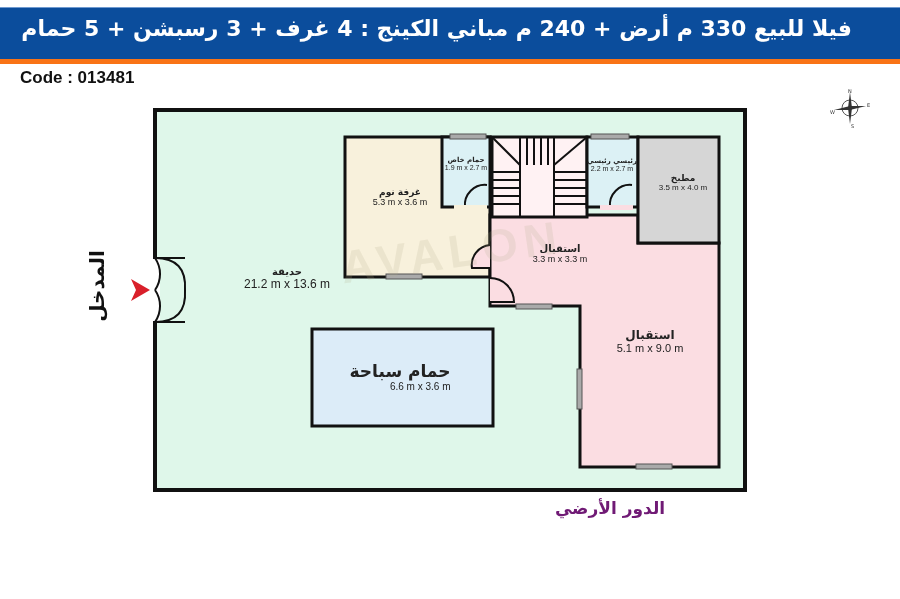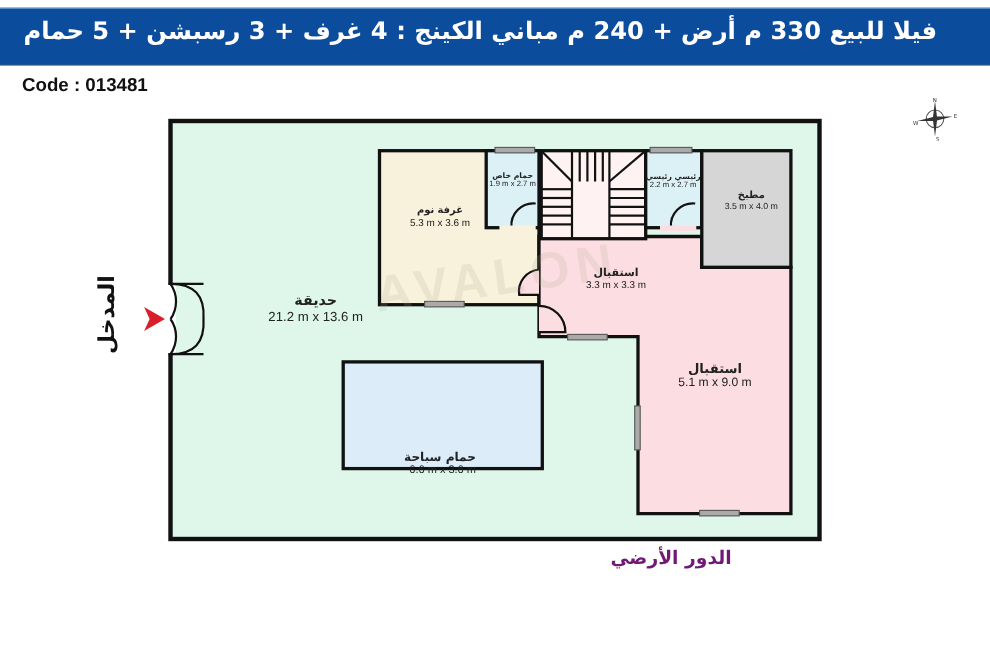--- a/index.html
+++ b/index.html
@@ -1,17 +1,17 @@
 <!DOCTYPE html>
 <html><head>
 <meta charset="utf-8">
 <style>
   html, body { margin:0; padding:0; }
   body { width:900px; height:599px; background:#ffffff; position:relative; overflow:hidden; font-family:"DejaVu Sans", sans-serif; }
-  .banner { position:absolute; left:0; top:7px; width:900px; height:51px; background:#0b4d9c; border-top:1px solid #6f9ad0; border-bottom:1px solid #f97316;text-align:right; }
+  .banner { position:absolute; left:0; top:7px; width:900px; height:51px; background:#0b4d9c; border-top:1px solid #6f9ad0; border-bottom:5px solid #f97316;text-align:right; }
   .banner-title { position:absolute; right:48px; top:8px; color:#ffffff; font-size:22px; font-weight:bold; direction:rtl; white-space:nowrap; }
   .code { position:absolute; left:20px; top:68px; font-size:17px; font-weight:bold; color:#111; font-family:"Liberation Sans", sans-serif; }
   .compass { position:absolute; left:830px; top:88px; width:40px; height:40px; }
   svg.plan { position:absolute; left:0; top:0; }
   .lbl { position:absolute; text-align:center; color:#222; white-space:nowrap; transform:translateX(-50%); }
   .lbl .ar { display:block; font-weight:bold; direction:rtl; }
   .lbl .dim { display:block; font-family:"Liberation Sans", sans-serif; }
   .floor-title { position:absolute; left:610px; top:498px; transform:translateX(-50%); font-size:17px; font-weight:bold; direction:rtl; color:#701a75; }
   .entrance { position:absolute; left:97px; top:286px; font-size:20px; font-weight:bold; transform:translate(-50%,-50%) rotate(-90deg); direction:rtl; color:#111; white-space:nowrap; }
   .watermark { position:absolute; left:340px; top:225px; font-size:46px; font-weight:bold; color:rgba(180,170,140,0.18); letter-spacing:6px; font-family:"Liberation Sans", sans-serif; transform:rotate(-8deg); }
@@ -93,21 +93,21 @@
   </g>
 
   <rect x="312" y="329" width="181" height="97" fill="#dcecf8" stroke="#111" stroke-width="3"></rect>
 </svg>
 
 <div class="watermark">AVALON</div>
 
 <div class="entrance">المدخل</div>
 
 <div class="lbl" style="left:287px; top:266px;">
-  <span class="ar" style="font-size:13px;">حديقة</span>
+  <span class="ar" style="font-size:10px;">حديقة</span>
   <span class="dim" style="font-size:12px;text-align:center;">21.2 m x 13.6 m</span>
 </div>
 <div class="lbl" style="left:400px; top:187px;">
   <span class="ar" style="font-size:9px;">غرفة نوم</span>
   <span class="dim" style="font-size:9px;">5.3 m x 3.6 m</span>
 </div>
 <div class="lbl" style="left:466px; top:156px;">
   <span class="ar" style="font-size:7px;">حمام خاص</span>
   <span class="dim" style="font-size:7px;">1.9 m x 2.7 m</span>
 </div>
@@ -121,17 +121,17 @@
 </div>
 <div class="lbl" style="left:560px; top:243px;">
   <span class="ar" style="font-size:10px;">استقبال</span>
   <span class="dim" style="font-size:9px;">3.3 m x 3.3 m</span>
 </div>
 <div class="lbl" style="left:650px; top:328px;">
   <span class="ar" style="font-size:12px;">استقبال</span>
   <span class="dim" style="font-size:11px;">5.1 m x 9.0 m</span>
 </div>
 <div class="lbl" style="left:400px; top:361px;">
-  <span class="ar" style="font-size:11px;margin-top:48px;">حمام سباحة</span>
+  <span class="ar" style="font-size:17px;">حمام سباحة</span>
   <span class="dim" style="font-size:10px;text-align:right;">6.6 m x 3.6 m</span>
 </div>
 
 <div class="floor-title">الدور الأرضي</div>
 
 </body></html>

